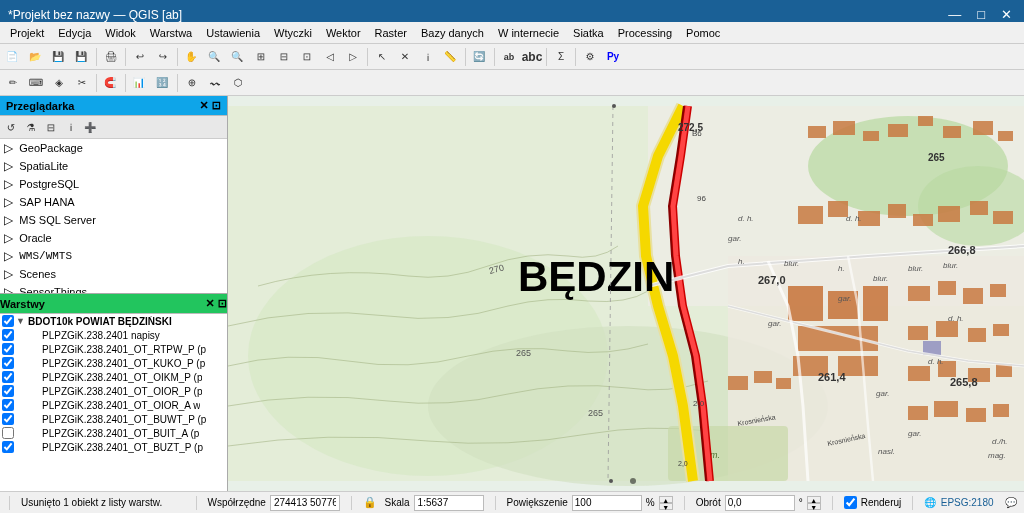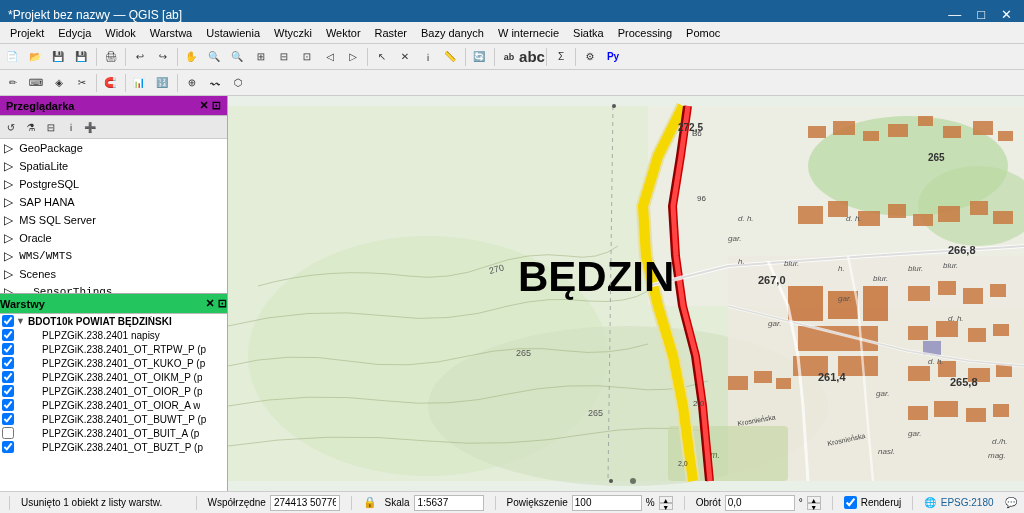--- a/index.html
+++ b/index.html
@@ -75,21 +75,21 @@
 
     
     #browser-panel {
       flex: 1;
       border-bottom: 1px solid #aaa;
       display: flex;
       flex-direction: column;
       min-height: 0;
     }
     #browser-panel-header {
-      background: #a21caf;
+      background: #0ea5e9;
       padding: 3px 6px;
       font-weight: bold;
       font-size: 11px;
       display: flex;
       justify-content: space-between;
       align-items: center;
       border-bottom: 1px solid #bbb;
     }
     #browser-panel-toolbar {
       display: flex;
@@ -273,21 +273,21 @@
   <span class="toolbar-btn">▷</span>
   <span class="toolbar-sep"></span>
   <span class="toolbar-btn">↖</span>
   <span class="toolbar-btn">✕</span>
   <span class="toolbar-btn">ℹ</span>
   <span class="toolbar-btn">📏</span>
   <span class="toolbar-sep"></span>
   <span class="toolbar-btn">🔄</span>
   <span class="toolbar-sep"></span>
   <span class="toolbar-btn" style="font-size:9px;font-weight:bold;">ab</span>
-  <span class="toolbar-btn" style="font-size:15px;font-weight:bold;">abc</span>
+  <span class="toolbar-btn" style="font-size:12px;font-weight:bold;">abc</span>
   <span class="toolbar-sep"></span>
   <span class="toolbar-btn">Σ</span>
   <span class="toolbar-sep"></span>
   <span class="toolbar-btn">⚙</span>
   <span class="toolbar-btn" style="font-weight:bold;color:blue;">Py</span>
 </div>
 
 <div class="toolbar" id="toolbar2">
   <span class="toolbar-btn">✏</span>
   <span class="toolbar-btn">⌨</span>
@@ -351,21 +351,21 @@
         <div class="browser-item">
           <span class="icon">▷</span>
           <span style="margin-left:2px;font-family:Liberation Mono, monospace;">WMS/WMTS</span>
         </div>
         <div class="browser-item">
           <span class="icon">▷</span>
           <span style="margin-left:2px;">Scenes</span>
         </div>
         <div class="browser-item">
           <span class="icon">▷</span>
-          <span style="margin-left:16px;font-family:Liberation Mono, monospace;">SensorThings</span>
+          <span style="margin-left:2px;">SensorThings</span>
         </div>
 
       </div>
     </div>
 
     <div id="layers-panel">
       <div id="layers-panel-header">
         <span>Warstwy</span>
         <div style="display:flex;gap:3px;">
           <span style="cursor:pointer;font-size:11px;">✕</span>

